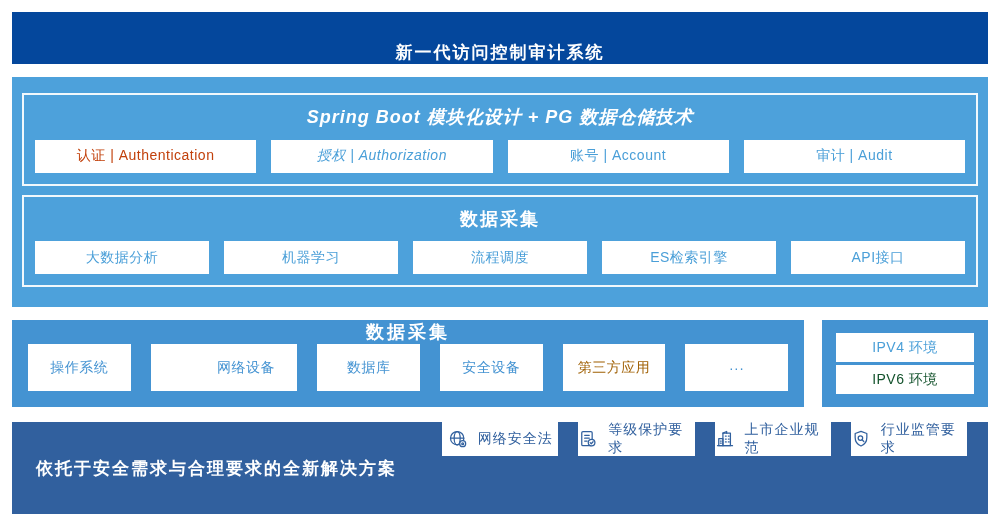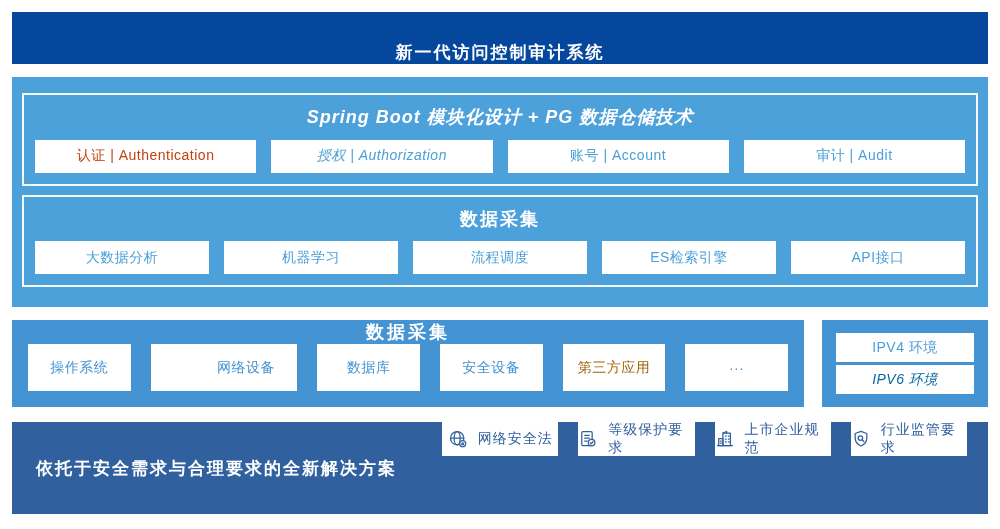--- a/index.html
+++ b/index.html
@@ -112,21 +112,21 @@
       <div class="wbox" style="color:#4493D2;padding-left:44px;">网络设备</div>
       <div class="wbox" style="color:#4493D2;">数据库</div>
       <div class="wbox" style="color:#4493D2;">安全设备</div>
       <div class="wbox" style="color:#a16207;">第三方应用</div>
       <div class="wbox" style="color:#4493D2;">···</div>
     </div>
   </div>
 
   <div class="env" style="background:#4493D2;">
     <div class="wbox" style="color:#4A9FD8;">IPV4 环境</div>
-    <div class="wbox" style="color:#0369a1;font-style:italic;">IPV6 环境</div>
+    <div class="wbox" style="color:#14532d;">IPV6 环境</div>
   </div>
 
   <div class="solution" style="background:#31609E;">
     <div class="sol-title">依托于安全需求与合理要求的全新解决方案</div>
     <div class="sol-row">
 
       <div class="sol-box" style="color:#31609E;">
         <span class="icon">
           <svg width="20" height="20" viewBox="0 0 24 24">
             <circle cx="11" cy="11" r="8"></circle>

